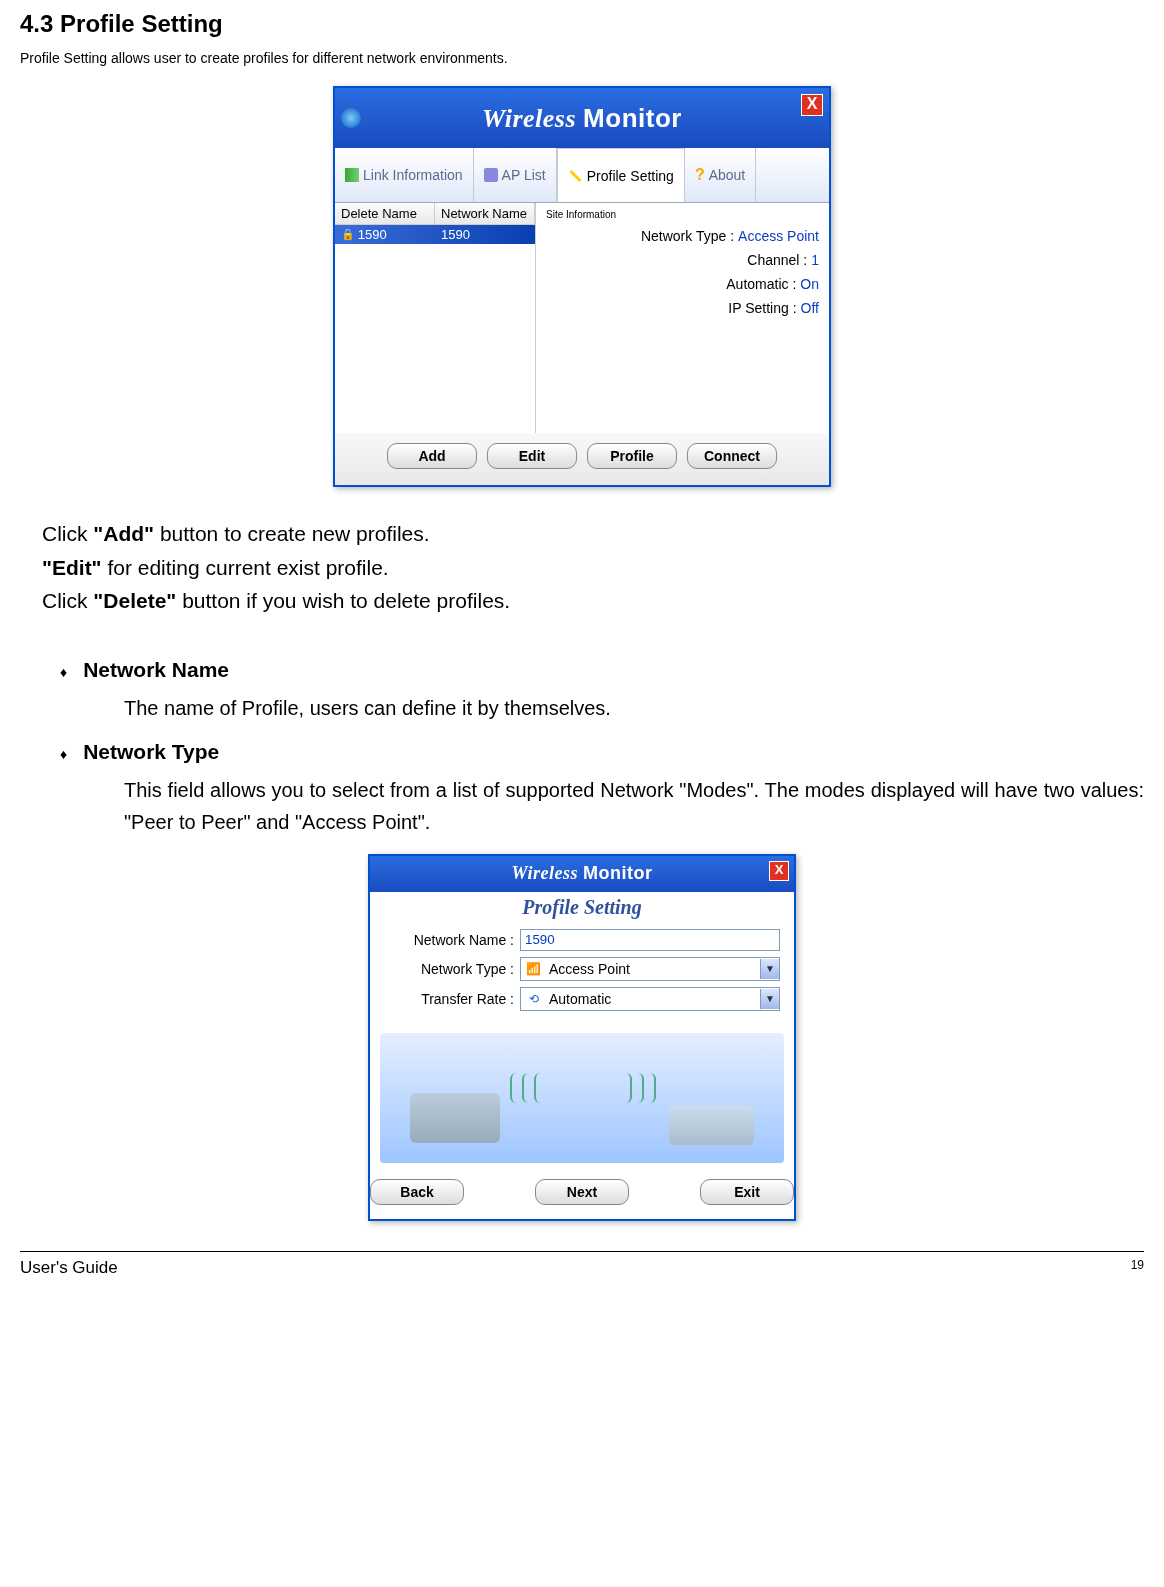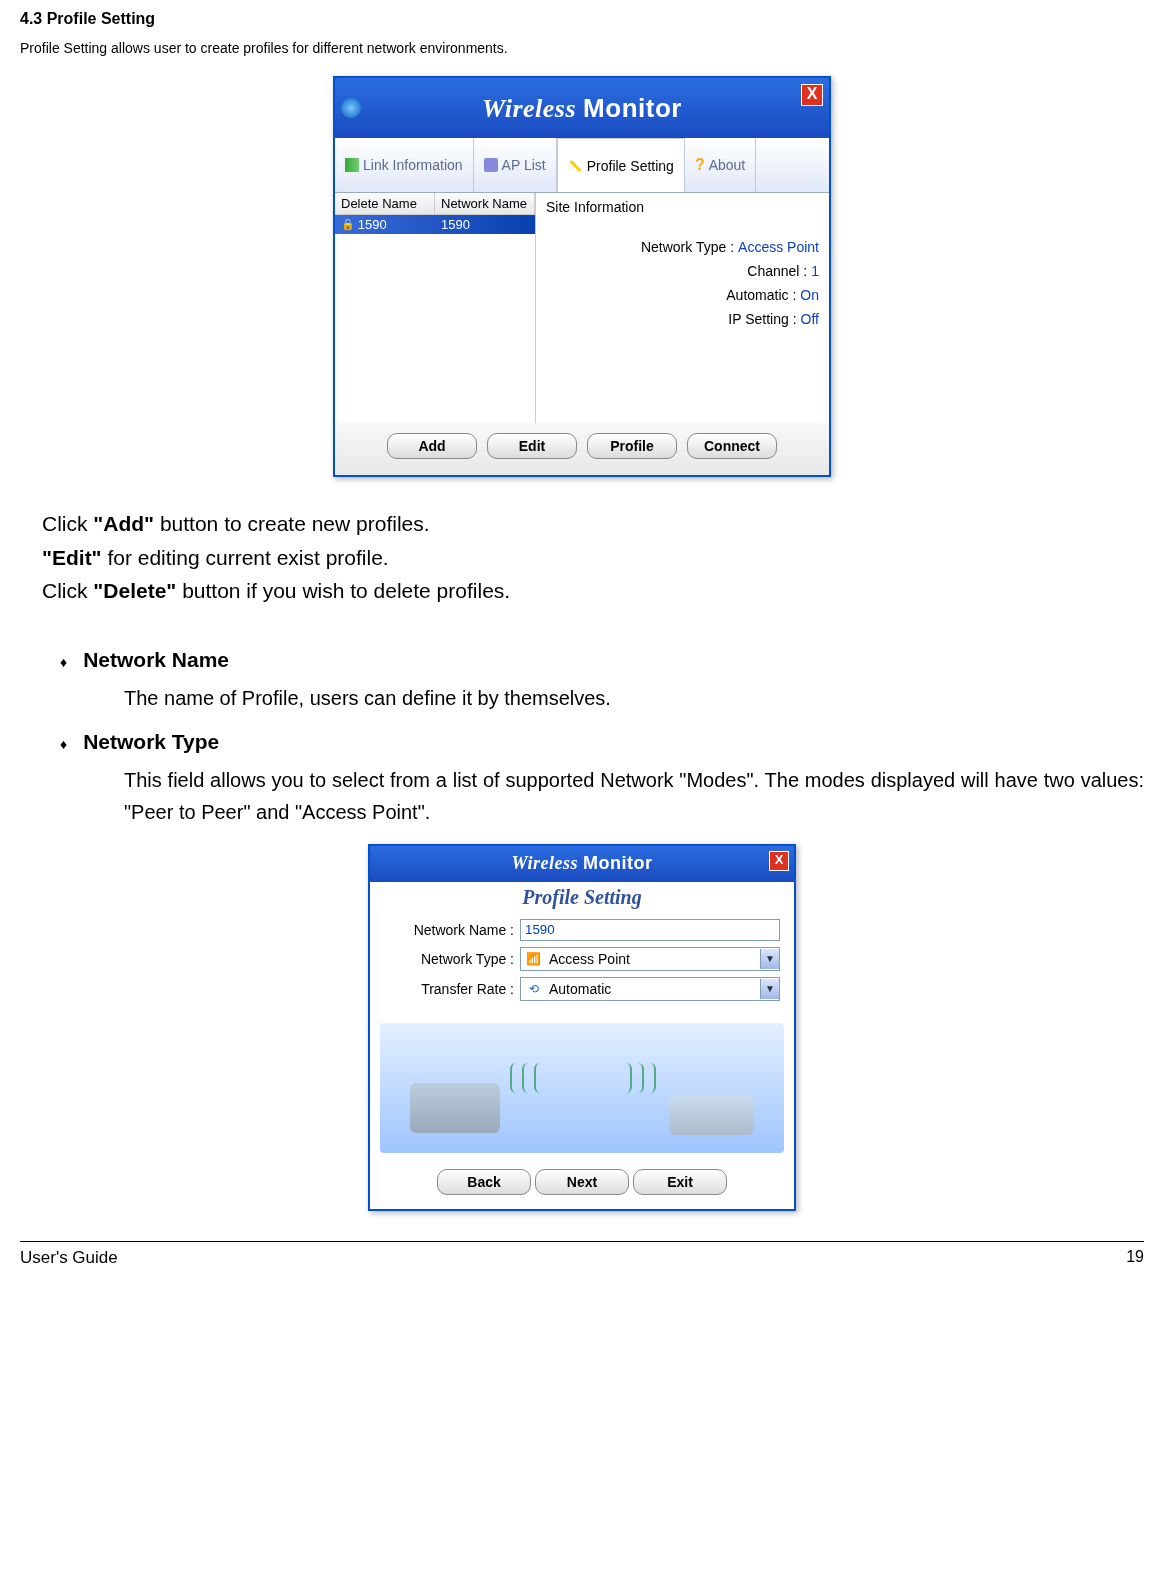--- a/index.html
+++ b/index.html
@@ -1,16 +1,16 @@
 <!DOCTYPE html>
 <html><head>
   <meta charset="utf-8">
   <style>
     body { font-family: Arial, sans-serif; background: #fff; margin: 0; padding: 10px 20px 20px; width: 1124px; color: #000; }
-    .section-title { font-size: 16px; font-weight: bold; margin-bottom: 12px; }
+    .section-title { font-size: 24px; font-weight: bold; margin-bottom: 12px; }
     .intro { font-size: 14px; margin-bottom: 20px; }
     .app-window { width: 494px; margin: 0 auto 30px; border: 2px solid #0050d0; background: #fff; box-shadow: 2px 2px 6px rgba(0,0,0,.3); }
     .titlebar { height: 60px; background: linear-gradient(180deg,#2a6de0 0%,#1a4bc0 100%); display: flex; align-items: center; justify-content: center; position: relative; }
     .titlebar-icon { position: absolute; left: 6px; width: 20px; height: 20px; background: radial-gradient(#7fc7ff,#0060c0); border-radius: 50%; }
     .titlebar-text { color: #fff; font-style: italic; font-family: serif; font-size: 26px; font-weight: bold; letter-spacing: .5px; }
     .titlebar-text .mon { font-style: normal; font-family: Liberation Sans, sans-serif; }
     .close-btn { position: absolute; right: 6px; top: 6px; width: 20px; height: 20px; background: #e03020; border: 1px solid #fff; color: #fff; text-align: center; line-height: 18px; font-weight: bold; cursor: pointer; }
     .tabs { display: flex; background: linear-gradient(#fff,#e0e8f8); border-bottom: 1px solid #9ab; font-size: 14px; }
     .tab { padding: 18px 10px; display: flex; align-items: center; gap: 4px; border-right: 1px solid #c0c8e0; color: #5c6a90; cursor: pointer; }
     .tab.active { background: #fff; color: #000; border-top: 1px solid #ccc; border-left: 1px solid #ccc; }
@@ -20,21 +20,21 @@
     .icon-pencil { background: #fc0; transform: rotate(-45deg); width: 3px; height: 14px; margin: 0 6px; }
     .icon-question { color: #ffa800; font-weight: bold; font-size: 16px; }
     .body-area { display: flex; height: 230px; }
     .left-panel { width: 200px; border-right: 1px solid #ccc; }
     .col-headers { display: flex; font-size: 13px; background: linear-gradient(#fcfcfc,#e8e8e8); border-bottom: 1px solid #ccc; }
     .col-headers div { flex: 1; padding: 3px 6px; border-right: 1px solid #ccc; }
     .row { display: flex; font-size: 13px; background: linear-gradient(90deg,#3a6cd8,#0840b0); color: #fff; }
     .row div { flex: 1; padding: 2px 6px; display: flex; align-items: center; gap: 3px; }
     .lock { font-size: 11px; }
     .right-panel { flex: 1; padding: 6px 10px; font-size: 14px; }
-    .fieldset-title { font-size: 14px; margin-bottom: 24px; }
+    .fieldset-title { font-size: 10px; margin-bottom: 8px; }
     .info-line { margin-bottom: 8px; text-align: right; }
     .info-line .val { color: #1040c0; margin-left: 4px; }
     .button-bar { display: flex; justify-content: center; gap: 10px; padding: 10px 0 16px; background: linear-gradient(#f8f8f8,#e8e8e8); }
     .btn { width: 90px; height: 26px; background: linear-gradient(#fff,#dcdcdc); border: 1px solid #888; border-radius: 10px; font-size: 14px; font-weight: bold; cursor: pointer; }
     .notes { font-size: 21px; line-height: 1.6; margin-bottom: 40px; }
     .notes .bold { font-weight: bold; }
     .bullet-line { display: flex; align-items: baseline; gap: 16px; margin-left: 40px; }
     .diamond { font-size: 14px; }
     .bullet-title { font-size: 21px; font-weight: bold; }
     .bullet-desc { font-size: 20px; margin: 10px 0 16px 104px; line-height: 1.6; text-align: justify; }
@@ -51,24 +51,24 @@
     .combo { flex: 1; display: flex; align-items: center; border: 1px solid #7f9db9; height: 22px; background: #fff; }
     .combo-icon { width: 18px; height: 18px; margin: 0 4px; display: inline-flex; align-items: center; justify-content: center; font-size: 12px; }
     .combo-text { flex: 1; font-size: 14px; padding-left: 2px; }
     .combo-arrow { width: 18px; height: 20px; background: linear-gradient(#dbe6ff,#a0b8e8); display: flex; align-items: center; justify-content: center; color: #234; font-size: 10px; cursor: pointer; border-left: 1px solid #7f9db9; }
     .illus { height: 130px; margin: 6px 10px; background: linear-gradient(180deg,#e4efff 0%, #9ec5ff 100%); border-radius: 4px; position: relative; overflow: hidden; }
     .device { position: absolute; width: 90px; height: 50px; background: linear-gradient(#bcd,#9ab); border-radius: 6px; }
     .device.left { left: 30px; bottom: 20px; }
     .device.right { right: 30px; bottom: 18px; height: 40px; width: 85px; background: linear-gradient(#cde,#abc); }
     .signal { position: absolute; left: 130px; top: 40px; width: 150px; height: 30px; }
     .signal .arc { position: absolute; width: 10px; height: 30px; border: 2px solid #5a8; border-radius: 30px; border-right: none; border-top: none; border-bottom: none; }
-    .button-bar2 { display: flex; justify-content: center; gap: 4px; padding: 10px 12px 14px; }
+    .button-bar2 { display: flex; justify-content: space-between; gap: 4px; padding: 10px 0 14px; }
     .btn2 { width: 94px; height: 26px; background: linear-gradient(#fff,#ddd); border: 1px solid #888; border-radius: 10px; font-size: 14px; font-weight: bold; cursor: pointer; }
     .footer { border-top: 1px solid #000; margin-top: 14px; padding-top: 6px; display: flex; justify-content: space-between; font-size: 17px; }
-    .page-num { font-size: 16px; }
+    .page-num { font-size: 12px; }
   </style>
 </head>
 <body>
 
 <div class="section-title">4.3 Profile Setting</div>
 <div class="intro">Profile Setting allows user to create profiles for different network environments.</div>
 
 <div class="app-window">
   <div class="titlebar">
     <span class="titlebar-icon"></span>

